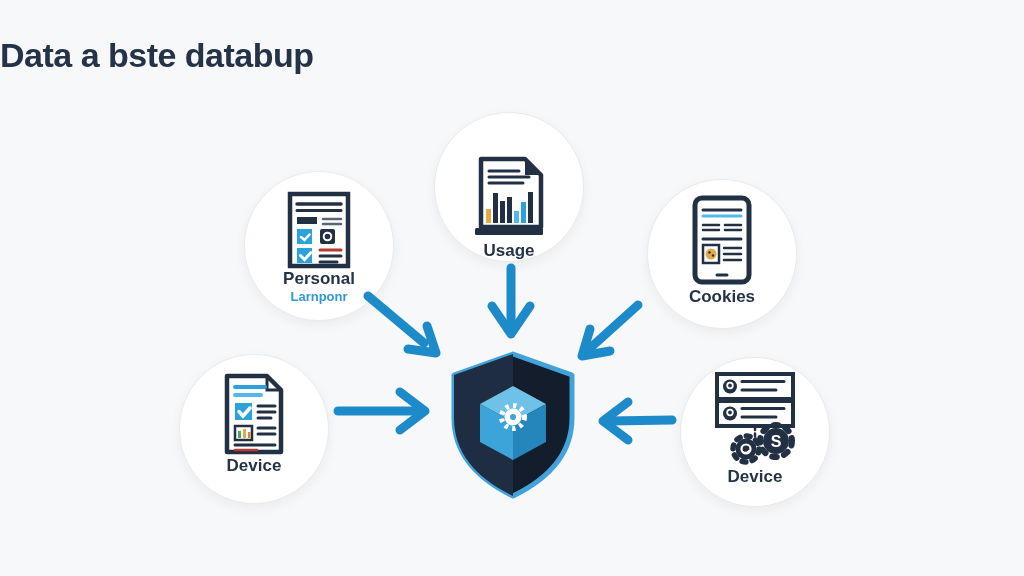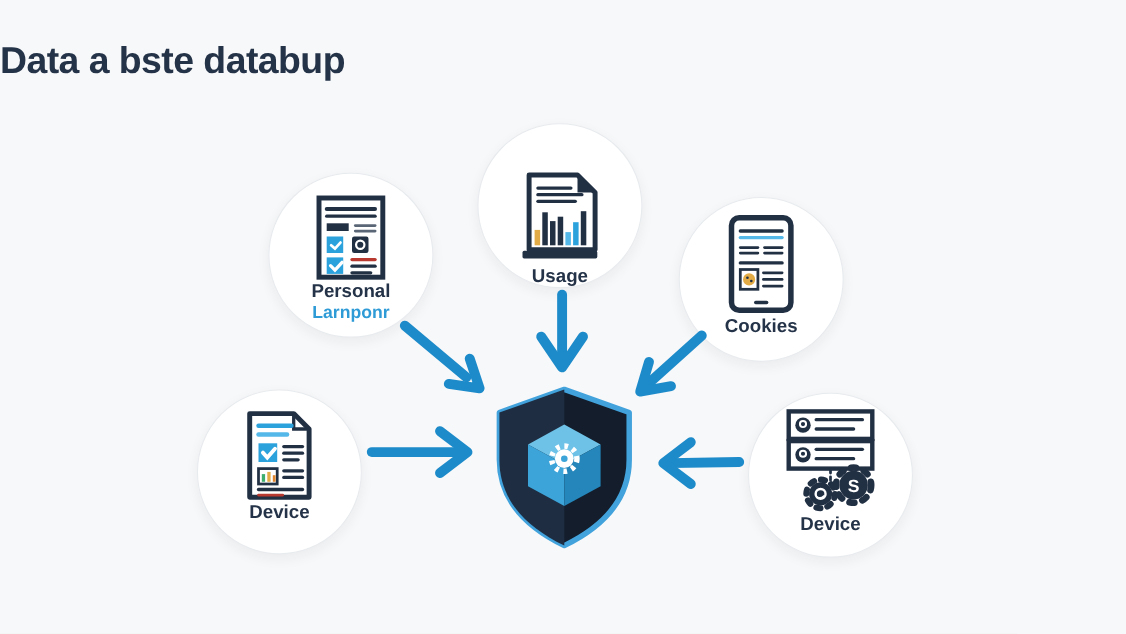--- a/index.html
+++ b/index.html
@@ -13,24 +13,24 @@
   html,body{margin:0;padding:0;}
   body{font-family:"Liberation Sans", sans-serif; background:#e9e9e9;}
   .page{position:relative;width:1024px;height:576px;background:var(--bg);overflow:hidden;}
   .title{position:absolute;top:36px;left:0;width:100%;text-align:left;
          font-size:34px;font-weight:700;color:var(--navy-text);letter-spacing:-0.5px;}
   .node{position:absolute;width:150px;height:150px;border-radius:50%;
         background:var(--circle-fill);border:1px solid var(--circle-border);
         box-shadow:0 4px 12px rgba(30,40,60,.06);
         display:flex;flex-direction:column;align-items:center;box-sizing:border-box;}
   .node .lbl{font-weight:700;color:var(--navy-text);font-size:17px;line-height:1.15;}
-  .node .sublbl{font-weight:700;color:var(--label-blue);font-size:16px;line-height:1.2;}
-  .n-personal{left:244px;top:157px;padding-top:19px;align-items:center;}
+  .node .sublbl{font-weight:700;color:var(--label-blue);font-size:13px;line-height:1.2;}
+  .n-personal{left:244px;top:171px;padding-top:19px;align-items:center;}
   .n-usage{left:434px;top:112px;padding-top:17px;justify-content:flex-end;}
-  .n-cookies{left:617px;top:179px;padding-top:15px;}
+  .n-cookies{left:647px;top:179px;padding-top:15px;}
   .n-device-l{left:179px;top:354px;padding-top:17px;}
   .n-device-r{left:680px;top:357px;padding-top:11px;}
   .shield-wrap{position:absolute;left:443px;top:350px;width:140px;height:150px;}
   .arrows{position:absolute;left:0;top:0;width:1024px;height:576px;pointer-events:none;}
   .arrow{stroke:var(--arrow-blue);stroke-width:9;stroke-linecap:round;stroke-linejoin:round;fill:none;}
   .stk-n{stroke:var(--icon-navy);fill:none;stroke-linecap:round;}
   .stk-gy{stroke:var(--icon-gray);fill:none;stroke-linecap:round;}
   .stk-b{stroke:var(--icon-blue);fill:none;stroke-linecap:round;}
   .stk-lb{stroke:var(--icon-lightblue);fill:none;stroke-linecap:round;}
   .stk-r{stroke:var(--icon-red);fill:none;stroke-linecap:round;}

